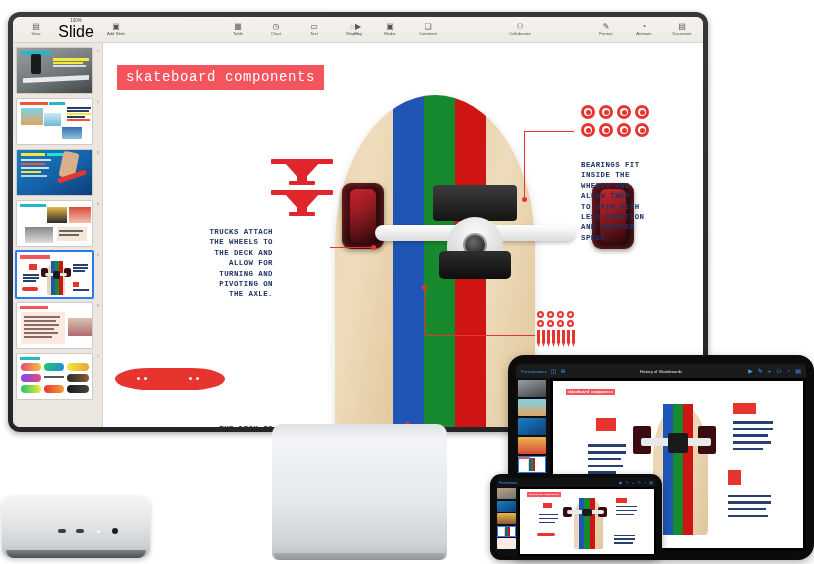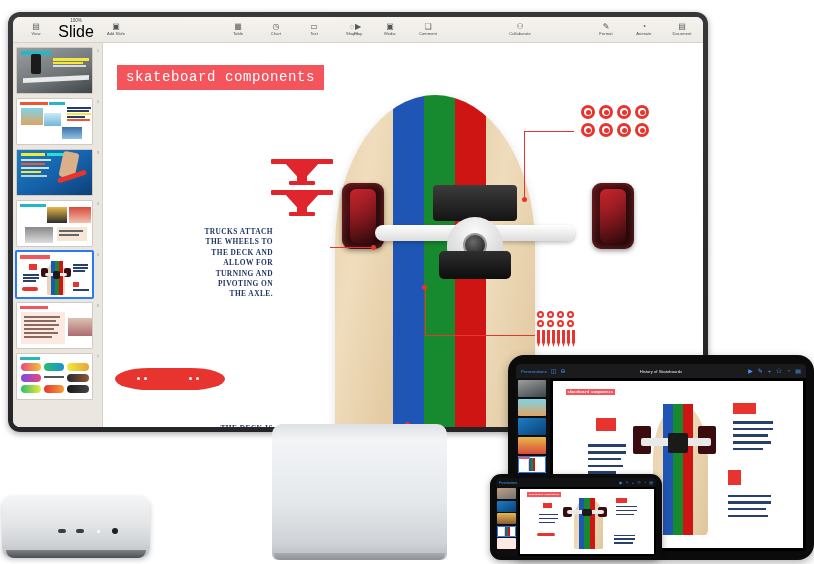--- a/index.html
+++ b/index.html
@@ -73,21 +73,21 @@
   .title-cyan {
     position:absolute; left:14px; top:22px; width:204px; height:31px;
     background:#6fe3e8; z-index:-1;
   }
   .cap {
     position:absolute;
     font-family:"Liberation Mono", monospace;
     font-size:7.4px; line-height:10.4px; color:#1f3565;
     letter-spacing:.45px; white-space:pre-line; font-weight:700;
   }
-  .cap.r { text-align:right;font-family:Liberation Serif, serif; }
+  .cap.r { text-align:right; }
   .cap.l { text-align:left; }
 
   
   .deck-wrap { position:absolute; left:232px; top:52px; width:200px; height:345px; }
   .deck {
     position:absolute; left:0; top:0; width:200px; height:345px;
     background:linear-gradient(100deg,#e8d2ae 0%,#f0ddbd 18%,#e3caa2 42%,#efdcbc 70%,#e0c69c 100%);
     border-radius:100px 100px 10px 10px / 150px 150px 8px 8px;
     box-shadow:0 3px 10px rgba(0,0,0,.12);
   }
@@ -596,20 +596,28 @@
         <div class="leader" style="left:206px;top:381px;width:100px;height:1px;"></div>
         <div class="leader-dot" style="left:302px;top:379px;"></div>
 
         <div class="cap r" style="left:18px;top:184px;width:152px;">TRUCKS ATTACH
 THE WHEELS TO
 THE DECK AND
 ALLOW FOR
 TURNING AND
 PIVOTING ON
 THE AXLE.</div>
+        <div class="cap l" style="left:478px;top:117px;width:150px;">BEARINGS FIT
+INSIDE THE
+WHEELS AND
+ALLOW THEM
+TO SPIN WITH
+LESS FRICTION
+AND GREATER
+SPEED.</div>
         <div class="cap l" style="left:434px;top:332px;width:160px;">THE SCREWS AND
 BOLTS ATTACH THE</div>
         <div class="cap r" style="left:18px;top:381px;width:152px;">THE DECK IS
 THE PLATFORM</div>
 
       </div>
     </div>
   </div>
 
   <div id="stand-neck"></div>

